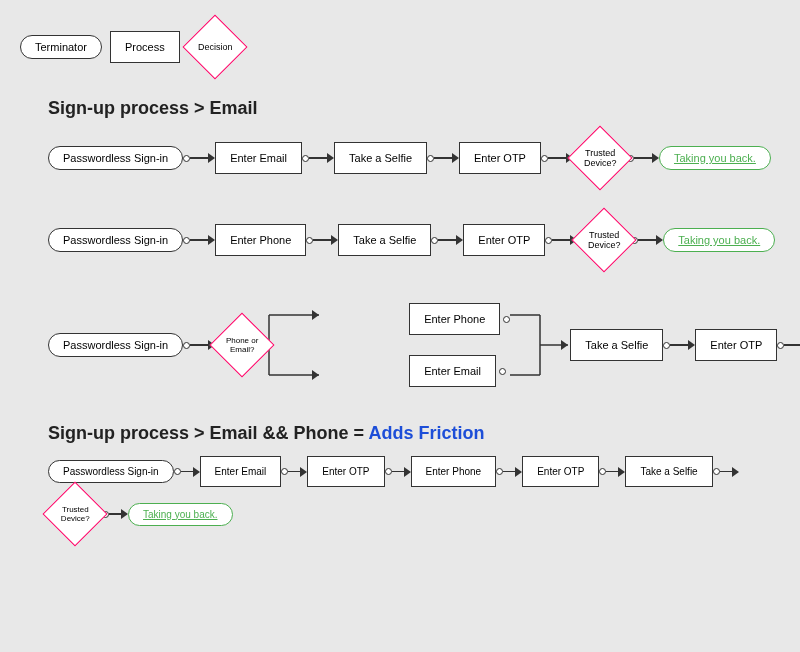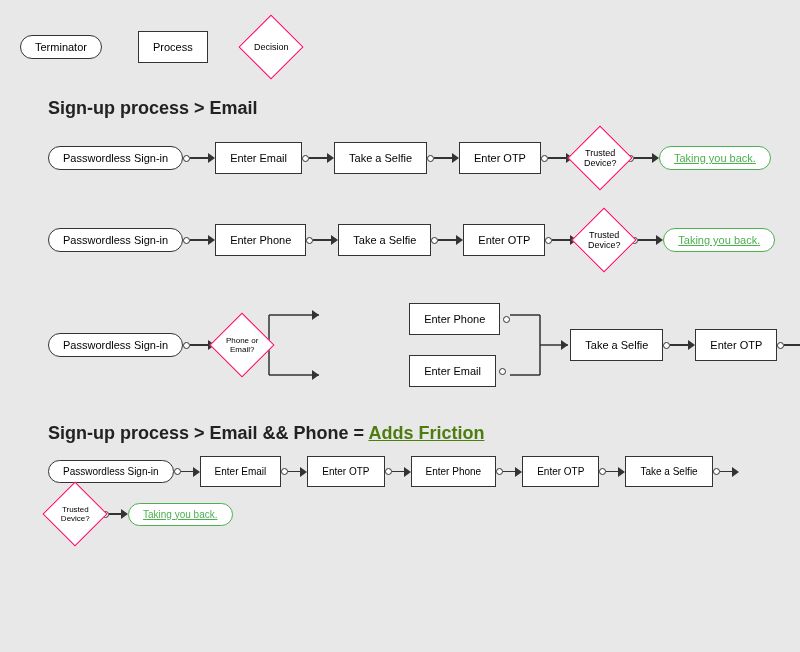--- a/index.html
+++ b/index.html
@@ -8,21 +8,21 @@
       font-family: Arial, sans-serif;
       padding: 20px;
       width: 800px;
       min-height: 652px;
     }
 
     
     .legend {
       display: flex;
       align-items: center;
-      gap: 36px;
+      gap: 8px;
       margin-bottom: 24px;
     }
     .legend-item {
       display: flex;
       align-items: center;
       gap: 6px;
     }
 
     
     .shape-terminator {
@@ -61,22 +61,21 @@
     }
 
     
     .section-title {
       font-size: 18px;
       font-weight: bold;
       margin-bottom: 12px;
       color: #222;
     }
     .section-title .highlight {
-      color: #4d7c0f;
-      text-decoration: underline;
+      color: #1d4ed8;
     }
 
     
     .flow-row {
       display: flex;
       align-items: center;
       gap: 0;
       margin-bottom: 28px;
       flex-wrap: nowrap;
     }

